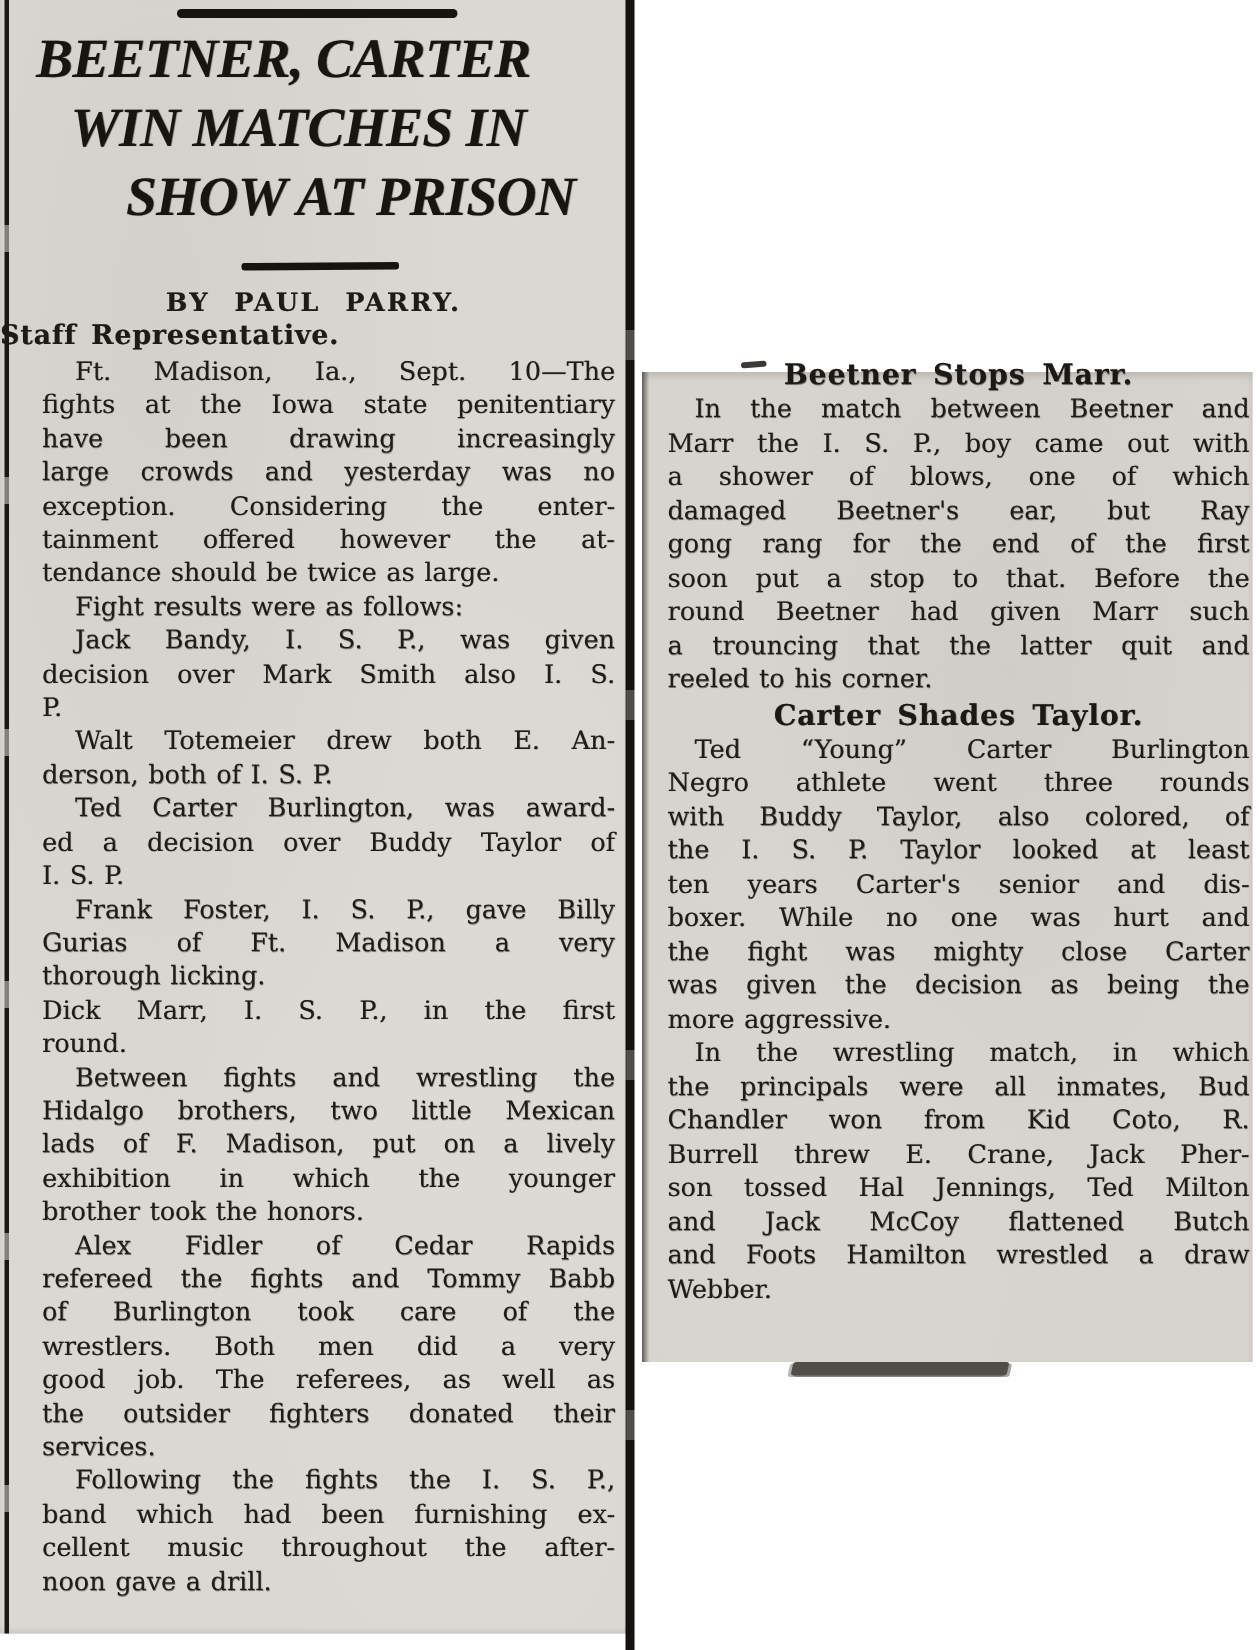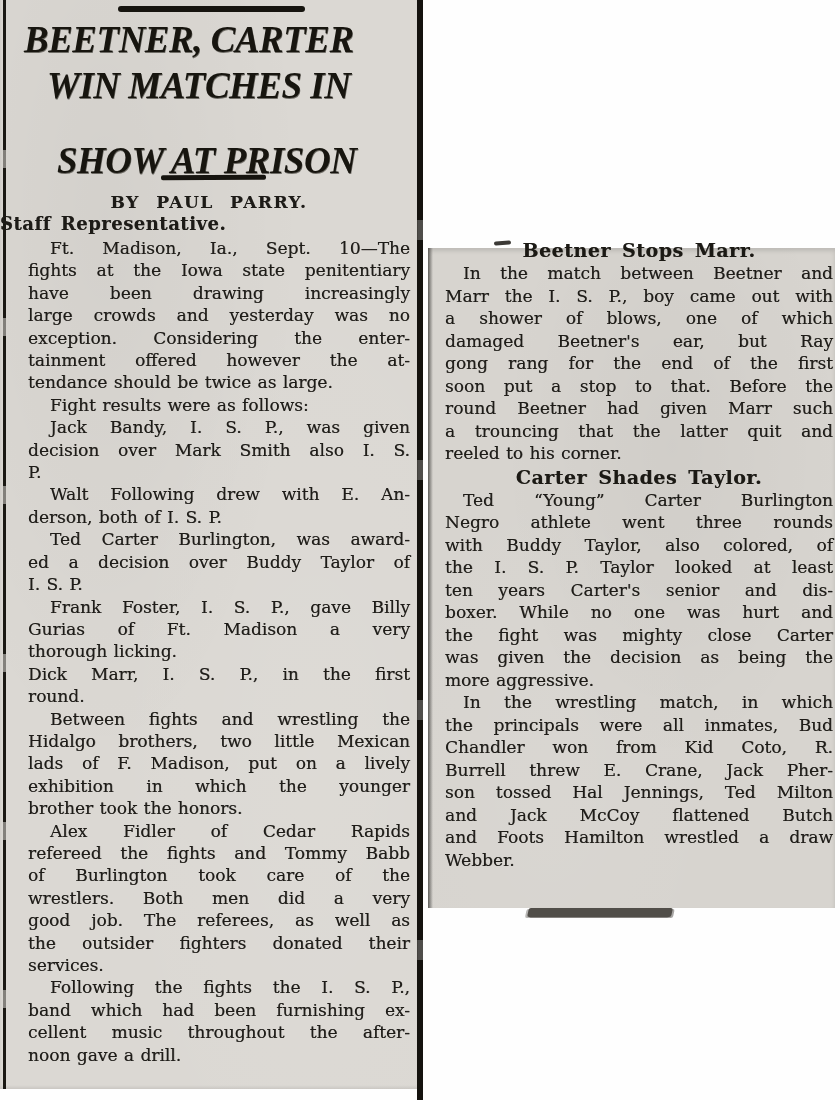--- a/index.html
+++ b/index.html
@@ -60,21 +60,21 @@
   
   .headline{
     position:absolute;left:0;top:17px;width:418px;color:#17150f;
     font-family:"Liberation Serif", serif;font-weight:bold;font-style:italic;
     font-size:37px;letter-spacing:-0.5px;
     text-shadow:0.5px 0.5px 0.6px rgba(23,21,15,0.55);
   }
   .headline .hline{line-height:46px;white-space:nowrap;}
   .headline .hline:nth-child(1){padding-left:24px;}
   .headline .hline:nth-child(2){padding-left:47px;}
-  .headline .hline:nth-child(3){padding-left:57px;margin-top:29px;}
+  .headline .hline:nth-child(3){padding-left:84px;}
   
   .byline{
     position:absolute;left:0;top:192px;width:418px;text-align:center;
     font-size:17px;font-weight:bold;color:#1d1b17;
     word-spacing:9px;letter-spacing:1.5px;
     text-shadow:0.3px 0.3px 0.4px rgba(29,27,23,0.5);
   }
   .staff{
     position:absolute;left:0;top:213px;width:418px;text-align:left;
     font-size:18px;font-weight:bold;color:#1d1b17;
@@ -128,21 +128,21 @@
     <div class="tline">fights at the Iowa state penitentiary</div>
     <div class="tline">have been drawing increasingly</div>
     <div class="tline">large crowds and yesterday was no</div>
     <div class="tline">exception.  Considering the enter-</div>
     <div class="tline">tainment offered however the at-</div>
     <div class="tline paraend">tendance should be twice as large.</div>
     <div class="tline first paraend">Fight results were as follows:</div>
     <div class="tline first">Jack Bandy, I. S. P., was given</div>
     <div class="tline">decision over Mark Smith also I. S.</div>
     <div class="tline paraend">P.</div>
-    <div class="tline first">Walt Following drew with E. An-</div>
+    <div class="tline first">Walt Totemeier drew both E. An-</div>
     <div class="tline paraend">derson, both of I. S. P.</div>
     <div class="tline first">Ted Carter Burlington, was award-</div>
     <div class="tline">ed a decision over Buddy Taylor of</div>
     <div class="tline paraend">I. S. P.</div>
     <div class="tline first">Frank Foster, I. S. P., gave Billy</div>
     <div class="tline">Gurias of Ft. Madison a very</div>
     <div class="tline paraend">thorough licking.</div>
     <div class="tline">Dick Marr, I. S. P., in the first</div>
     <div class="tline paraend">round.</div>
     <div class="tline first">Between fights and wrestling the</div>

